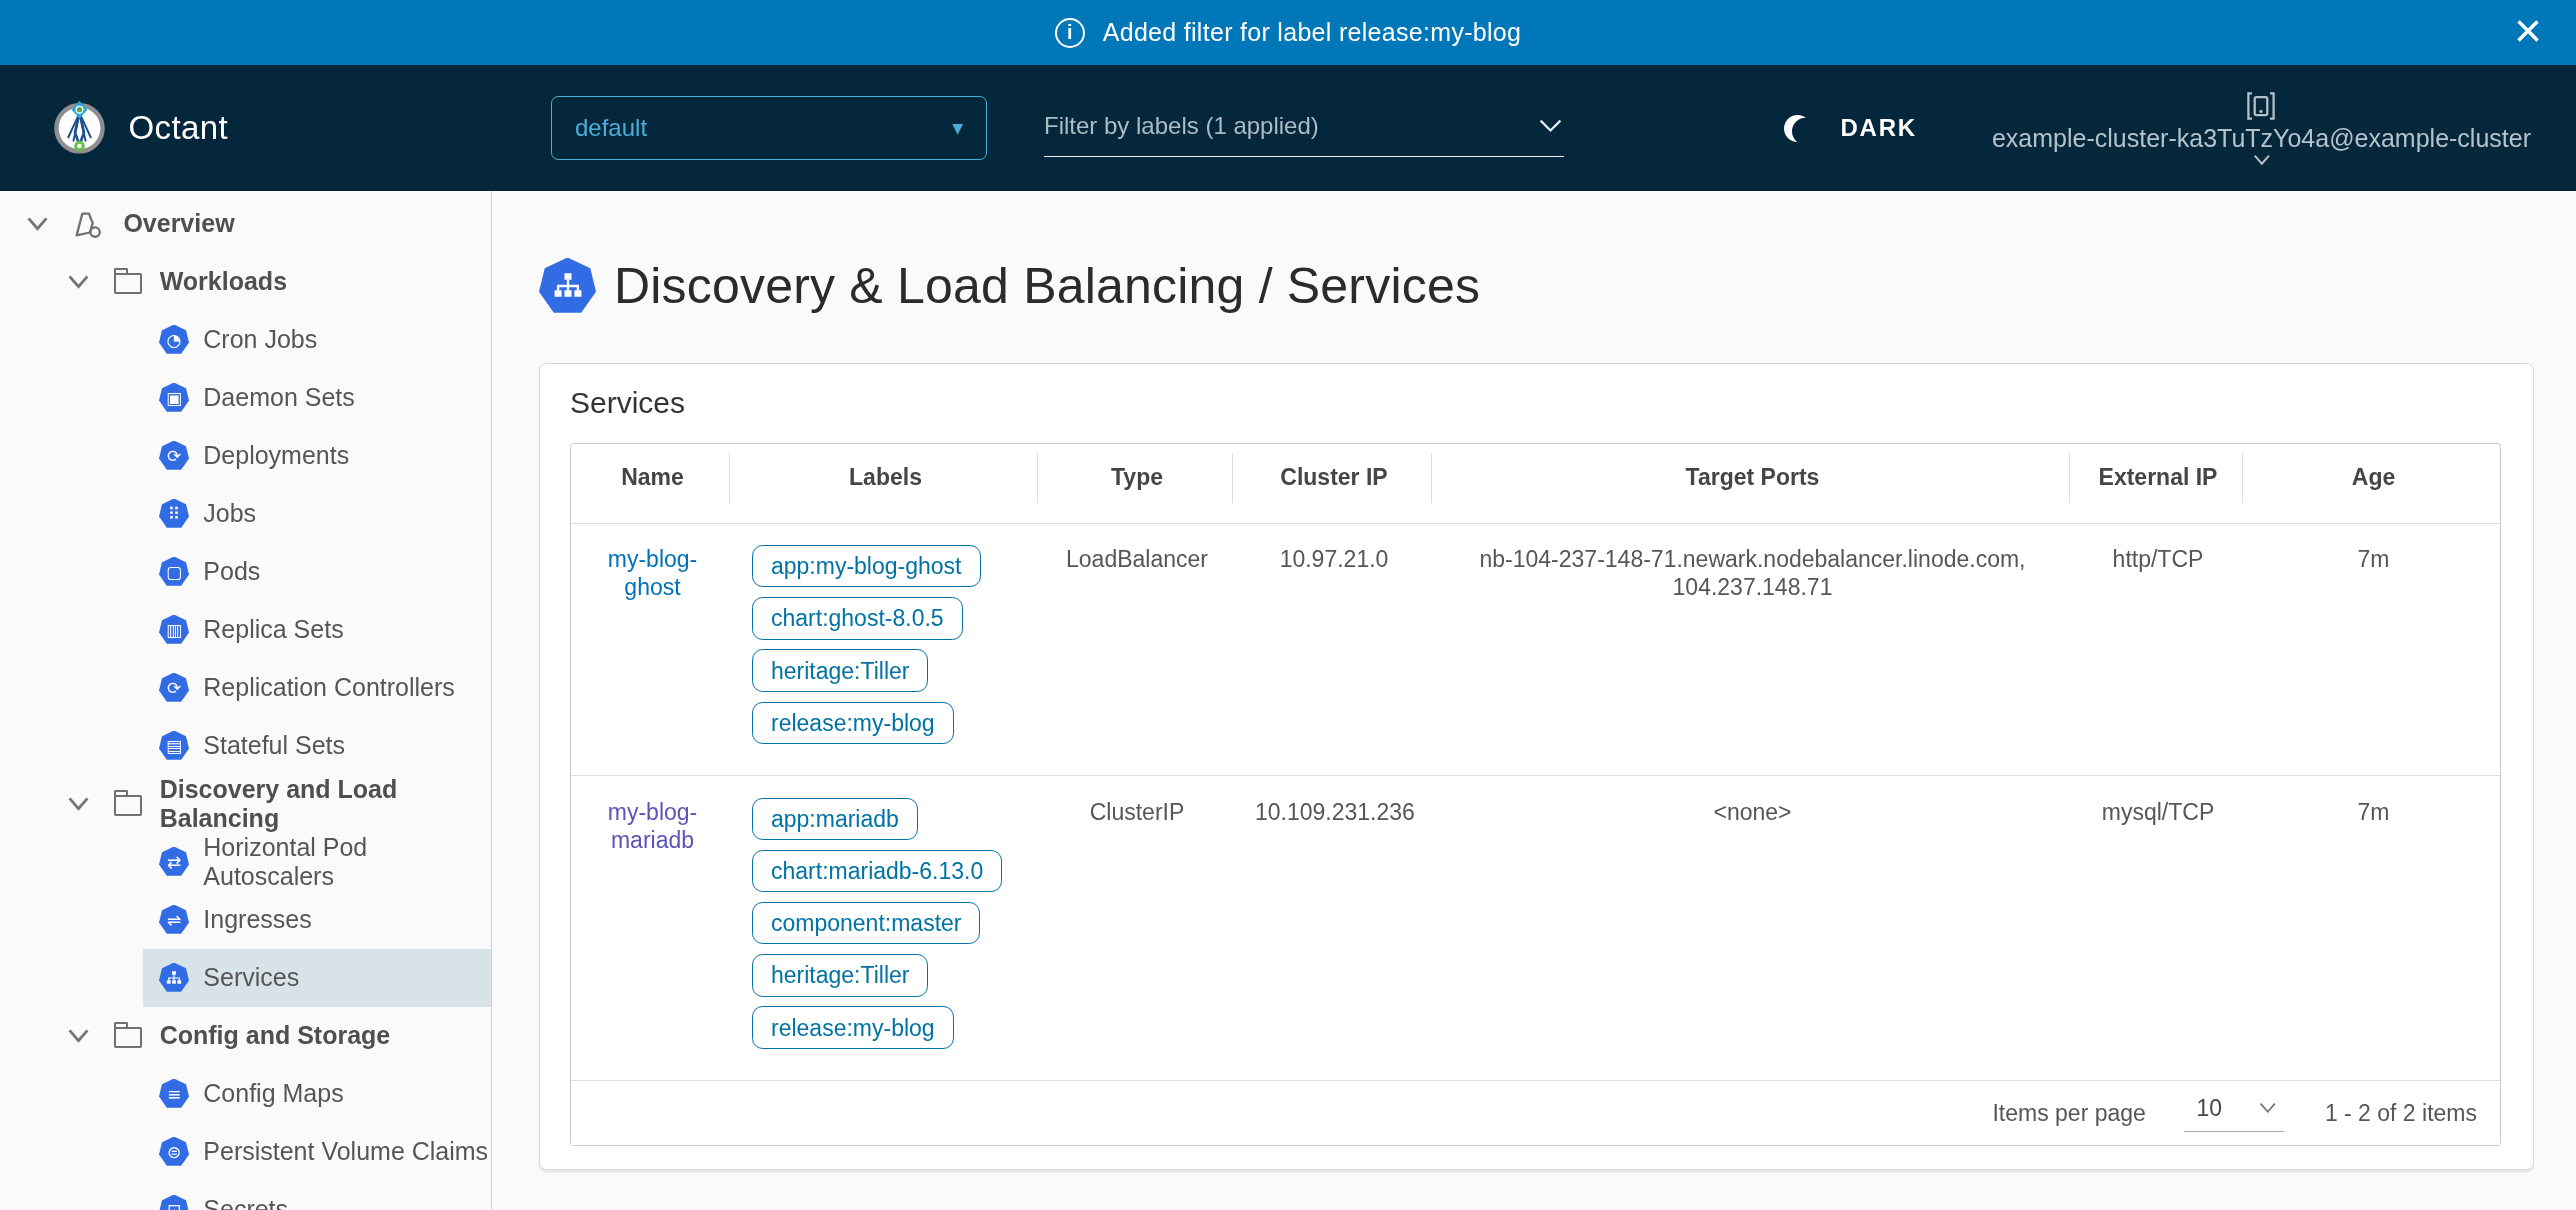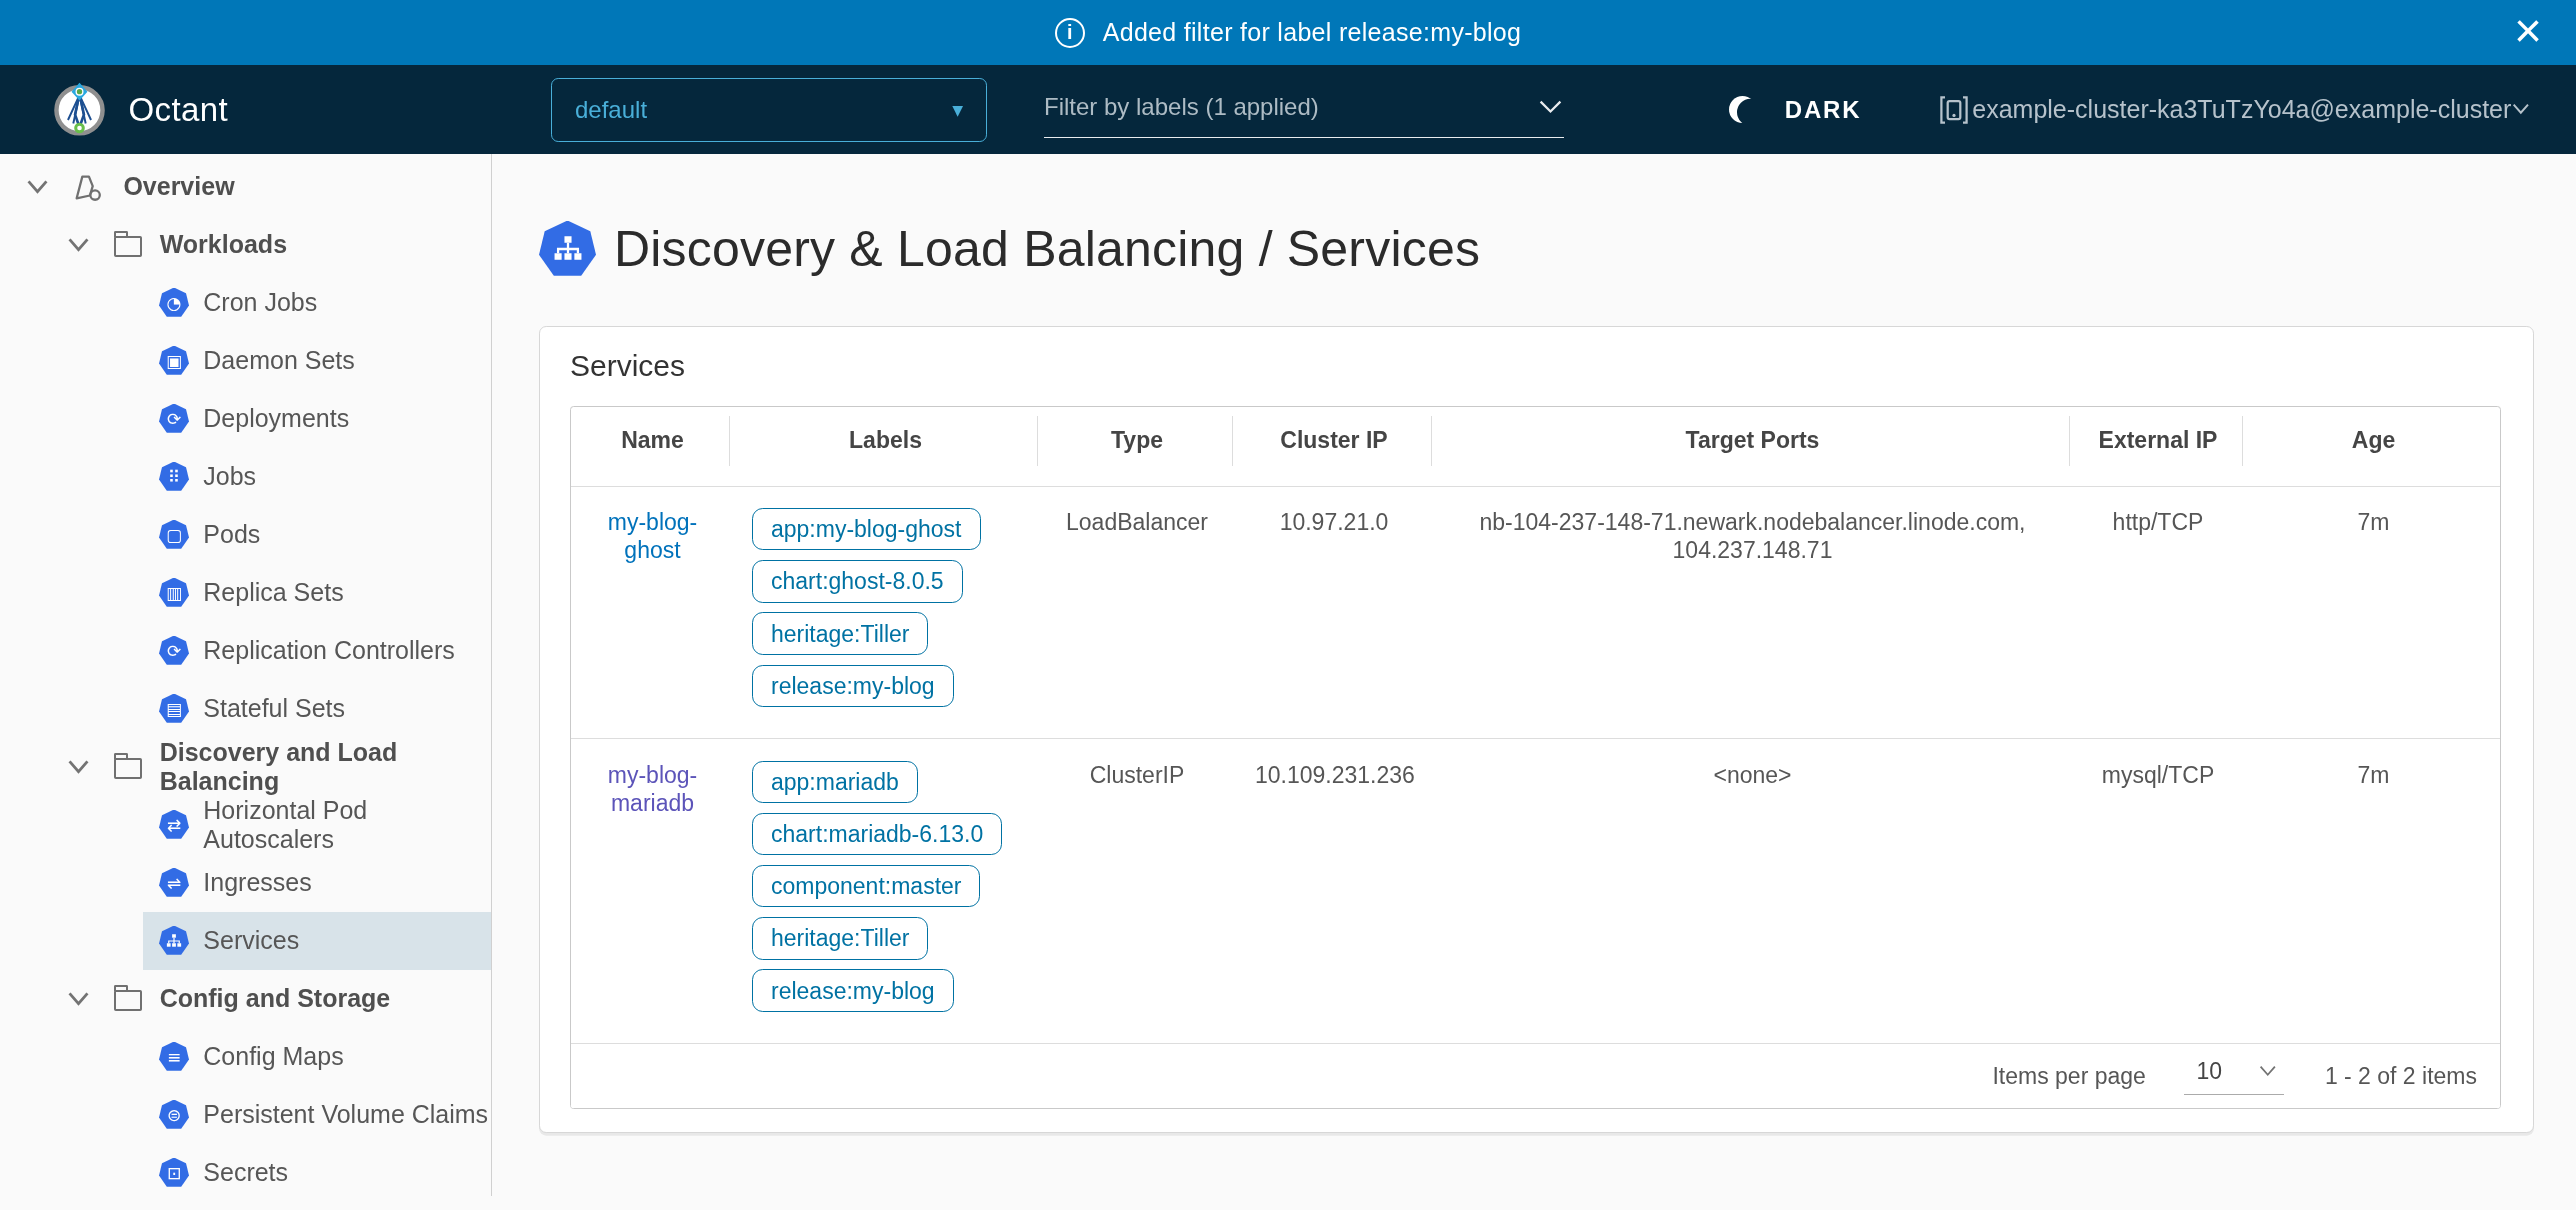--- a/index.html
+++ b/index.html
@@ -11,38 +11,38 @@
             align-items:center; justify-content:center; color:#fff; }
   .banner-center { display:flex; align-items:center; gap:18px; }
   .info-icon { width:30px; height:30px; border:2.2px solid #fff; border-radius:50%;
                display:flex; align-items:center; justify-content:center;
                font-size:19.7px; font-weight:600; font-style:normal; }
   .banner-text { font-size:25px; letter-spacing:0.3px; }
   .banner-close { position:absolute; right:34px; top:7.2px; font-size:48px; font-weight:100;
                   line-height:1; color:#fff; cursor:pointer; }
 
   
-  .app-header { height:89px; background:#05273c; display:flex; align-items:center; }
+  .app-header { height:126px; background:#05273c; display:flex; align-items:center; }
   .brand { flex:0 0 551px; display:flex; align-items:center; gap:21.5px; padding-left:52px; }
   .brand-name { color:#fff; font-size:33px; font-weight:300; letter-spacing:0.4px; }
   .ns-select { width:436px; height:64px; border:1.8px solid #49afd9; border-radius:7.2px;
                display:flex; align-items:center; justify-content:space-between;
                padding:0 23px; color:#49afd9; font-size:24px; cursor:pointer; }
   .ns-caret { color:#49afd9; font-size:21.5px; }
   .label-filter { margin-left:57px; width:520px; display:flex; align-items:center;
                   justify-content:space-between; color:#adbbc4; font-size:24px;
                   border-bottom:0.9px solid #e9ecef; padding-bottom:16px; padding-top:12.5px;
                   cursor:pointer; }
   .hdr-spacer { flex:1; }
   .theme-toggle { display:flex; align-items:center; gap:29px; margin-right:75px; cursor:pointer; }
   .moon { width:27px; height:27px; border-radius:50%;
           box-shadow:inset 8px 2.7px 0 0 #fff; }
   .theme-label { color:#fff; font-size:24px; font-weight:700; letter-spacing:1.8px; }
   .cluster-ctx { display:flex; align-items:center; gap:0; margin-right:45px;
-                 color:#b6c2cb; font-size:25px; cursor:pointer; white-space:nowrap; }
+                 color:#b6c2cb; font-size:25px; cursor:pointer; white-space:nowrap;flex-direction:column; }
 
   
   .shell { display:flex; height:1042px; }
 
   
   .sidebar { width:492px; background:#fafafa; border-right:0.9px solid #d0d0d0;
              padding-top:3.6px; overflow:hidden; }
   .nav-list { list-style:none; }
   .nav-item { position:relative; height:58px; display:flex; align-items:center;
               color:#565656; font-size:25px; cursor:pointer; }

